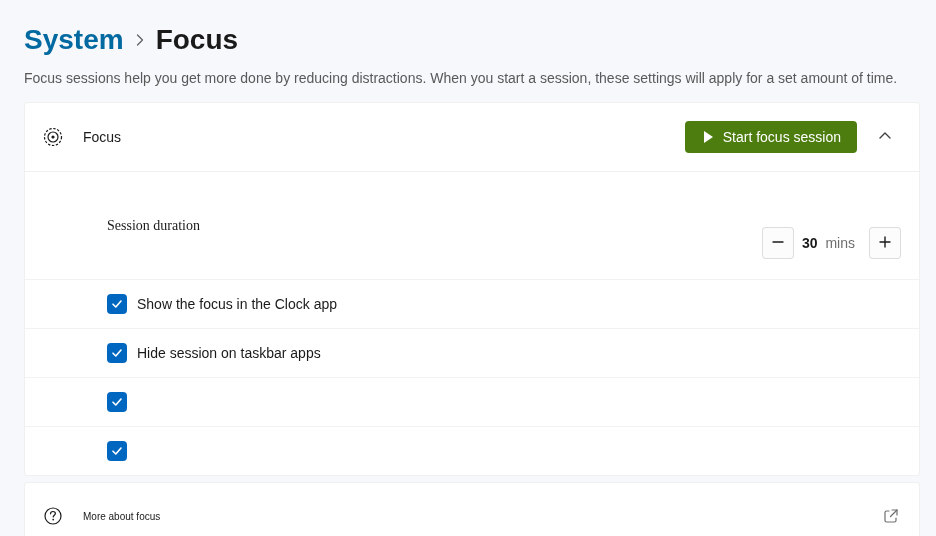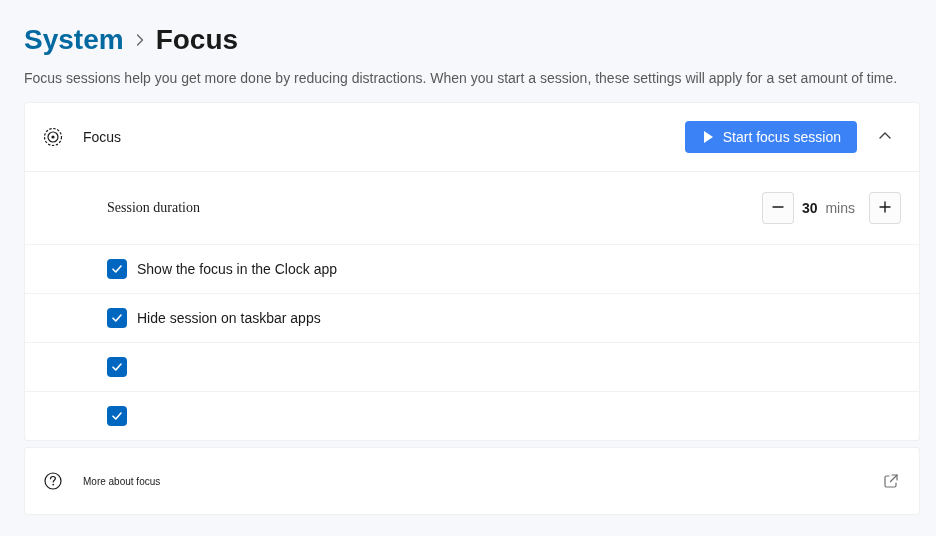--- a/index.html
+++ b/index.html
@@ -59,21 +59,21 @@
     margin-right: 20px;
   }
   .card-header .header-title {
     font-size: 14px;
     flex: 1;
   }
   .btn-primary {
     display: inline-flex;
     align-items: center;
     gap: 8px;
-    background: #3b82f6;
+    background: #4d7c0f;
     color: #fff;
     border: none;
     border-radius: 4px;
     padding: 8px 16px;
     font-size: 14px;
     font-family: inherit;
     cursor: pointer;
     margin-right: 12px;
   }
   .btn-primary svg { display: block; }
@@ -96,20 +96,21 @@
     border-top: 1px solid rgba(0,0,0,0.05);
     font-size: 14px;
   }
   .sub-row:first-child { border-top: none; padding-top: 20px; padding-bottom: 20px;}
   .sub-row .label { flex: 1; }
   .sub-row.duration-row .label { margin-left: 0; font-family: Liberation Serif, serif; }
   .duration-controls {
     display: flex;
     align-items: center;
     gap: 8px;
+    margin-top: 35px;
   }
   .stepbtn {
     width: 32px;
     height: 32px;
     background: #fcfcfc;
     border: 1px solid rgba(0,0,0,0.12);
     border-radius: 4px;
     display: inline-flex;
     align-items: center;
     justify-content: center;

